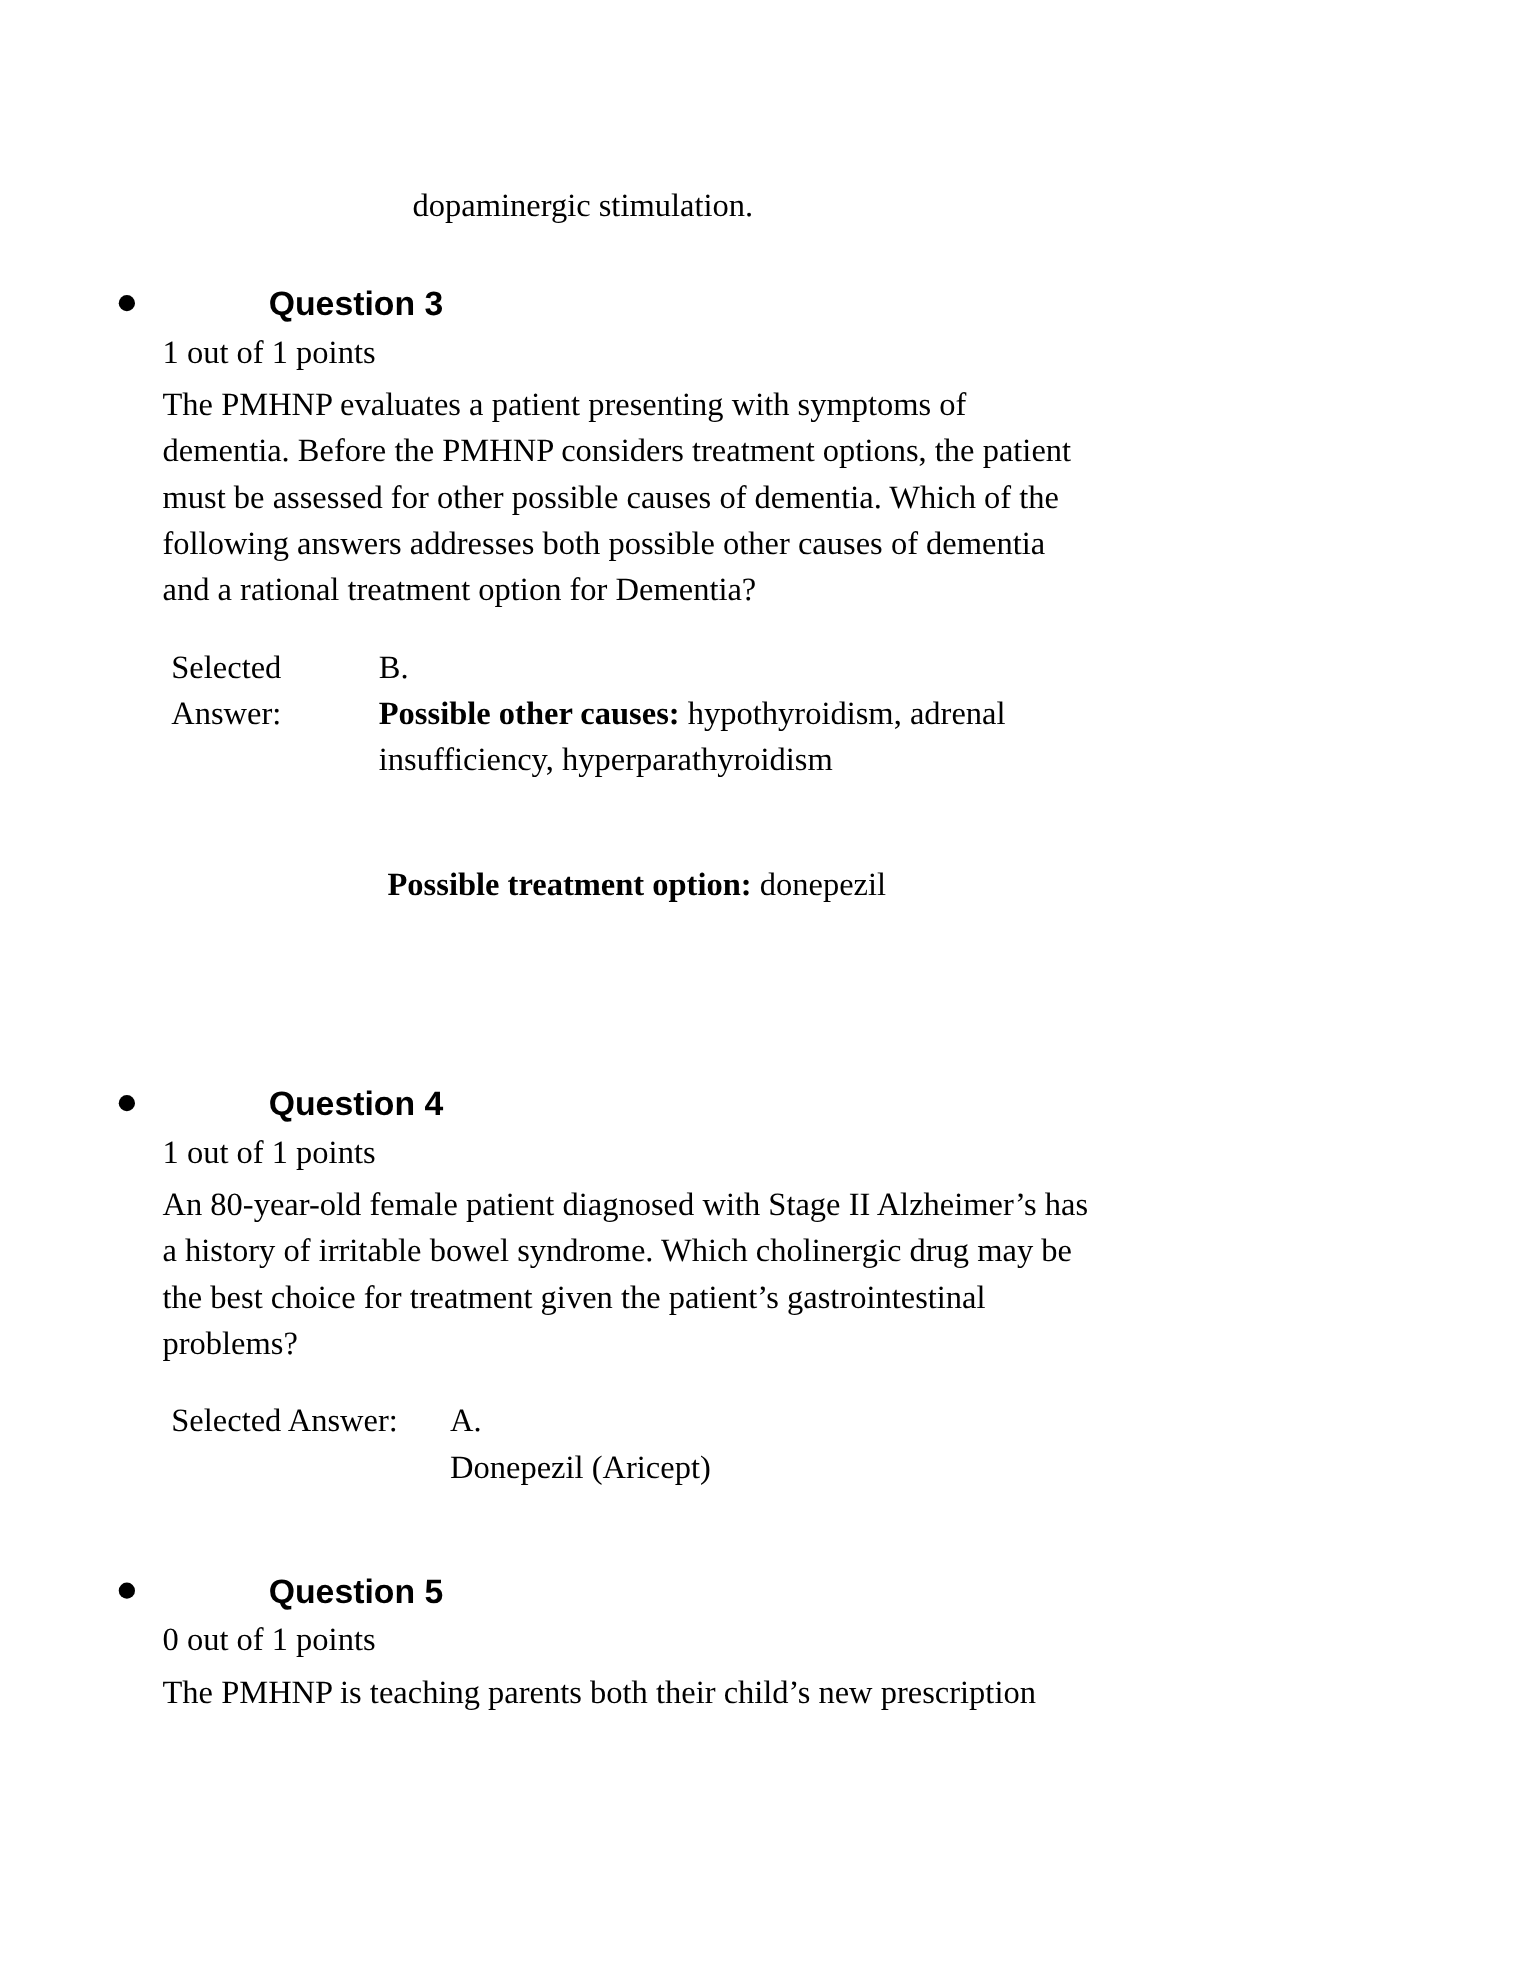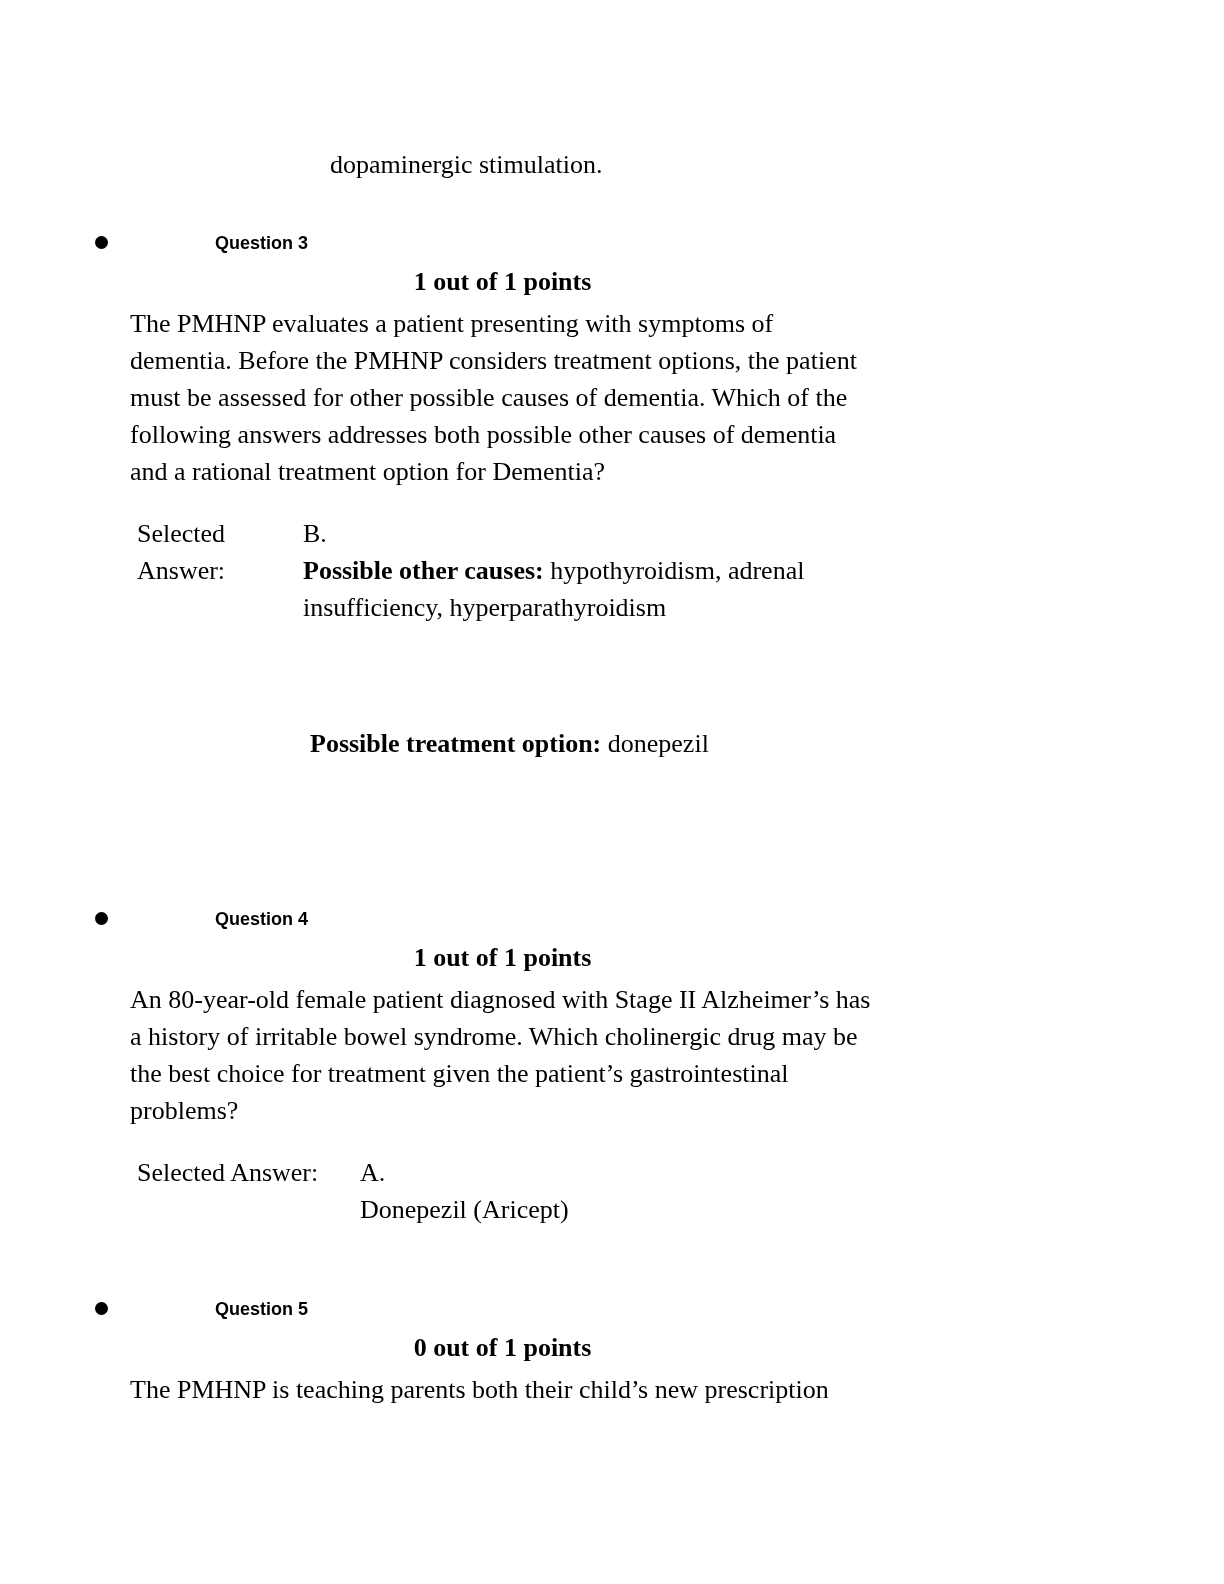--- a/index.html
+++ b/index.html
@@ -36,28 +36,27 @@
     top: 10px;
     width: 13px;
     height: 13px;
     background: #000000;
     border-radius: 50%;
     display: inline-block;
   }
   .q-title {
     font-family: "Liberation Sans", sans-serif;
     font-weight: 700;
-    font-size: 18px;
+    font-size: 27px;
     line-height: 34px;
     margin: 0;
   }
   .q-points {
-    text-align: center;
+    text-align: left;
     margin-top: 3px;
-    font-weight: bold;
   }
   .q-body {
     margin-top: 5px;
   }
   .line { white-space: nowrap; }
   .answer-row {
     display: flex;
     margin-top: 25px;
     padding-left: 7px;
   }
@@ -70,21 +69,21 @@
     flex: 0 0 223px;
   }
   .answer-col {
     flex: 1 1 auto;
   }
   .answer-text {
     max-width: 630px;
   }
   .bold { font-weight: 700; }
   .treatment {
-    margin-top: 99px;
+    margin-top: 63px;
     margin-left: 180px;
     max-width: 700px;
     font-family: Liberation Serif, serif;
   }
 </style>
 </head>
 <body>
 
 <div class="page">
 

